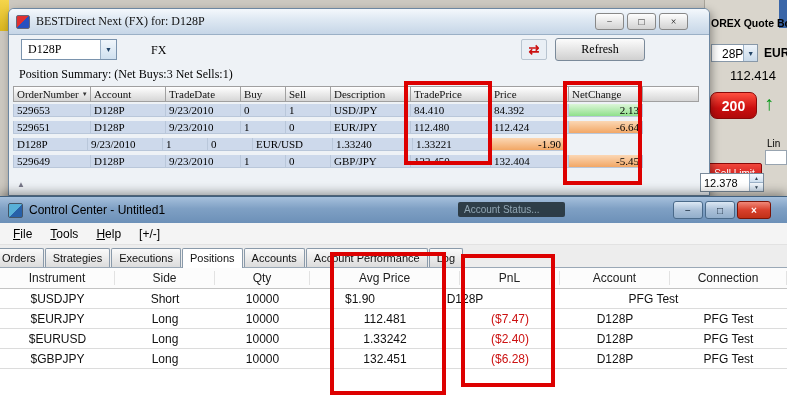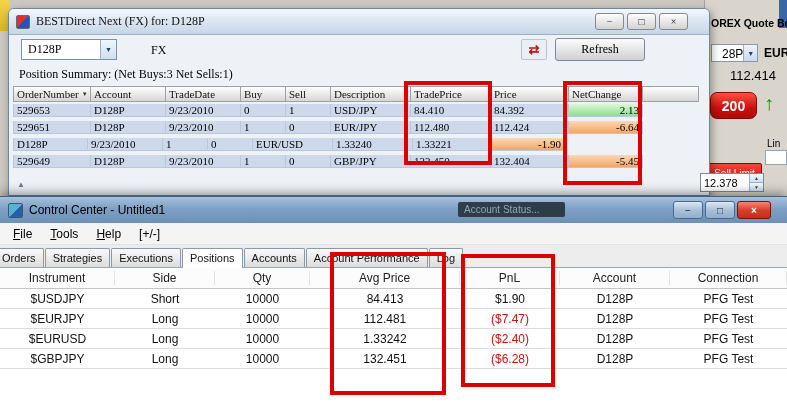--- a/index.html
+++ b/index.html
@@ -301,21 +301,20 @@
         <div class="ch k-avg">Avg Price</div>
         <div class="ch k-pnl">PnL</div>
         <div class="ch k-acct">Account</div>
         <div class="ch k-conn">Connection</div>
       </div>
 
       <div class="cc-row">
         <div class="cd k-inst">$USDJPY</div>
         <div class="cd k-side">Short</div>
         <div class="cd k-qty">10000</div>
-        <div class="cd k-avg">84.413</div>
         <div class="cd k-pnl">$1.90</div>
         <div class="cd k-acct">D128P</div>
         <div class="cd k-conn">PFG Test</div>
       </div>
 
       <div class="cc-row">
         <div class="cd k-inst">$EURJPY</div>
         <div class="cd k-side">Long</div>
         <div class="cd k-qty">10000</div>
         <div class="cd k-avg">112.481</div>

